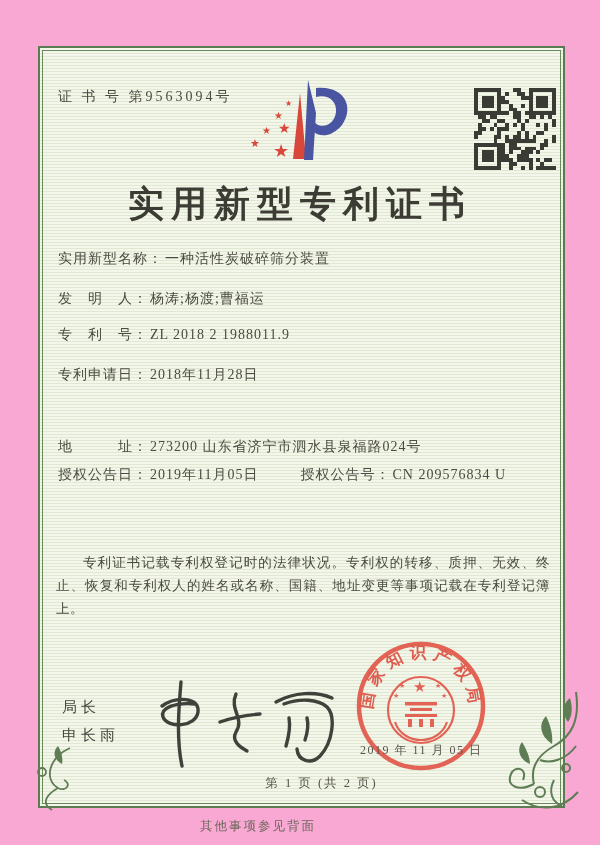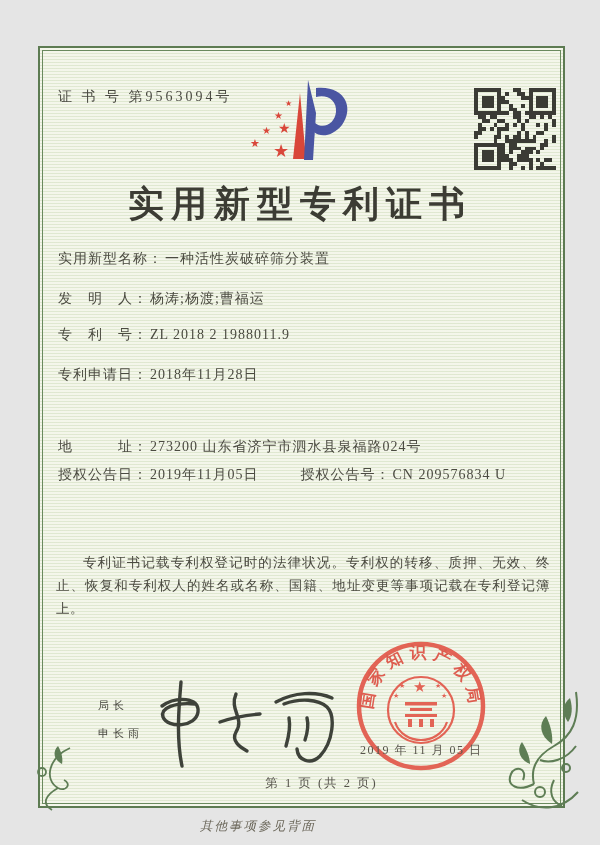--- a/index.html
+++ b/index.html
@@ -1,18 +1,18 @@
 <!DOCTYPE html>
 <html><head>
 <meta charset="utf-8">
 <style>
   html,body{margin:0;padding:0;}
   #page{
     position:relative;width:600px;height:845px;overflow:hidden;
-    background:#e5e5e5;
+    background:#f9a8d4;
     font-family:"Liberation Serif","DejaVu Serif",serif;
   }
   
   .frame{
     position:absolute;left:38px;top:46px;width:527px;height:762px;
     box-sizing:border-box;border:2px solid #5d7b52;
     background:
       repeating-linear-gradient(0deg, rgba(255,255,255,.38) 0 2px, rgba(140,176,126,.14) 2px 3px),
       #edf1de;
   }
@@ -35,35 +35,35 @@
   }
   .field-row .lbl{margin-right:2px;}
   .grant-gap{display:inline-block;width:42px;}
   .para{
     position:absolute;left:56px;width:494px;
     font-size:13.5px;line-height:23px;letter-spacing:.5px;
     text-align:justify;text-indent:2em;color:#4b4b41;
   }
   .signer{
     position:absolute;left:62px;
-    font-size:11px;letter-spacing:4px;color:#45453d;margin-left:36px;
+    font-size:15px;letter-spacing:4px;color:#45453d;
   }
   .sig-svg{position:absolute;left:148px;top:670px;width:195px;height:105px;z-index:2;}
   .seal-svg{position:absolute;left:355px;top:640px;width:132px;height:132px;z-index:2;opacity:.92;}
   .seal-date{
     position:absolute;left:360px;top:742px;z-index:3;
     font-size:12px;letter-spacing:1.5px;color:#57544b;white-space:nowrap;
   }
   .page-no{
     position:absolute;left:38px;top:775px;width:527px;text-align:center;
     font-size:12.5px;letter-spacing:2px;color:#55534b;padding-left:20px;
   }
   .back-note{
     position:absolute;left:0;top:818px;width:516px;text-align:center;
-    font-size:12.5px;letter-spacing:2px;color:#6b675a;font-style:italic;
+    font-size:12.5px;letter-spacing:2px;color:#6b675a;
   }
   .orn-br{position:absolute;left:478px;top:688px;width:112px;height:130px;z-index:1;}
   .orn-bl{position:absolute;left:28px;top:742px;width:52px;height:72px;z-index:1;}
 </style>
 </head>
 <body>
 
 <div id="page">
 
   <div class="frame">

